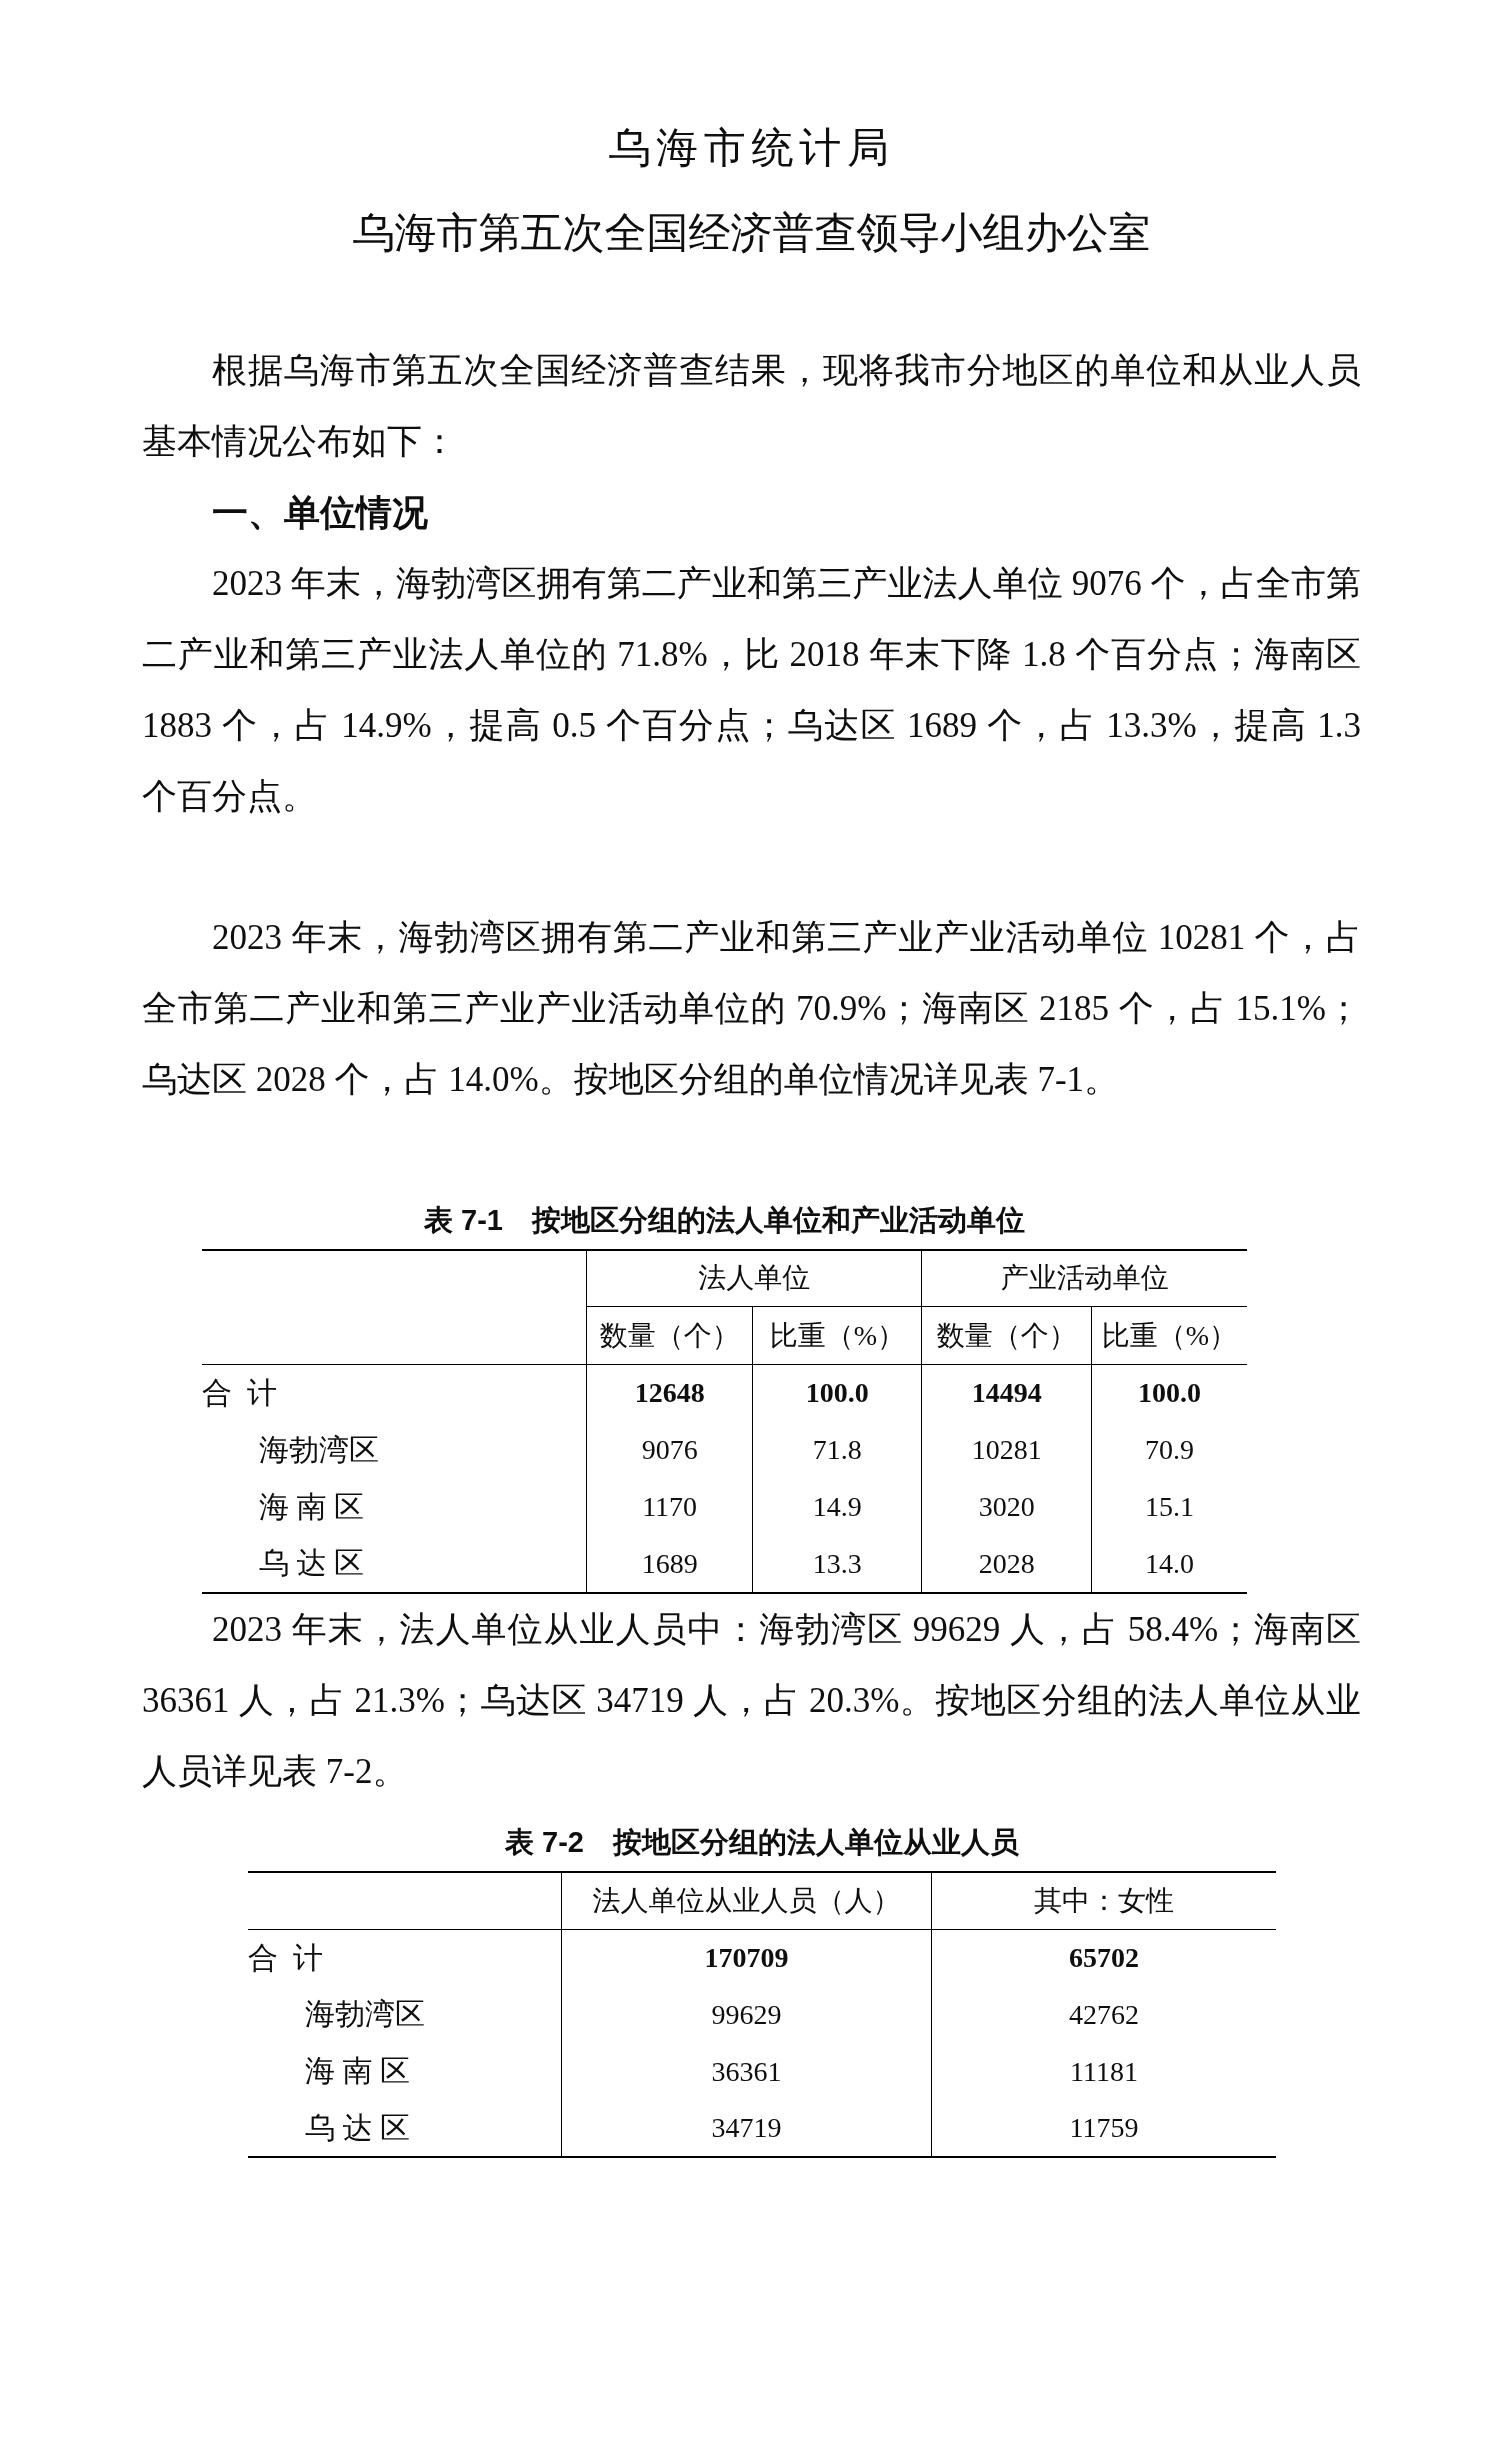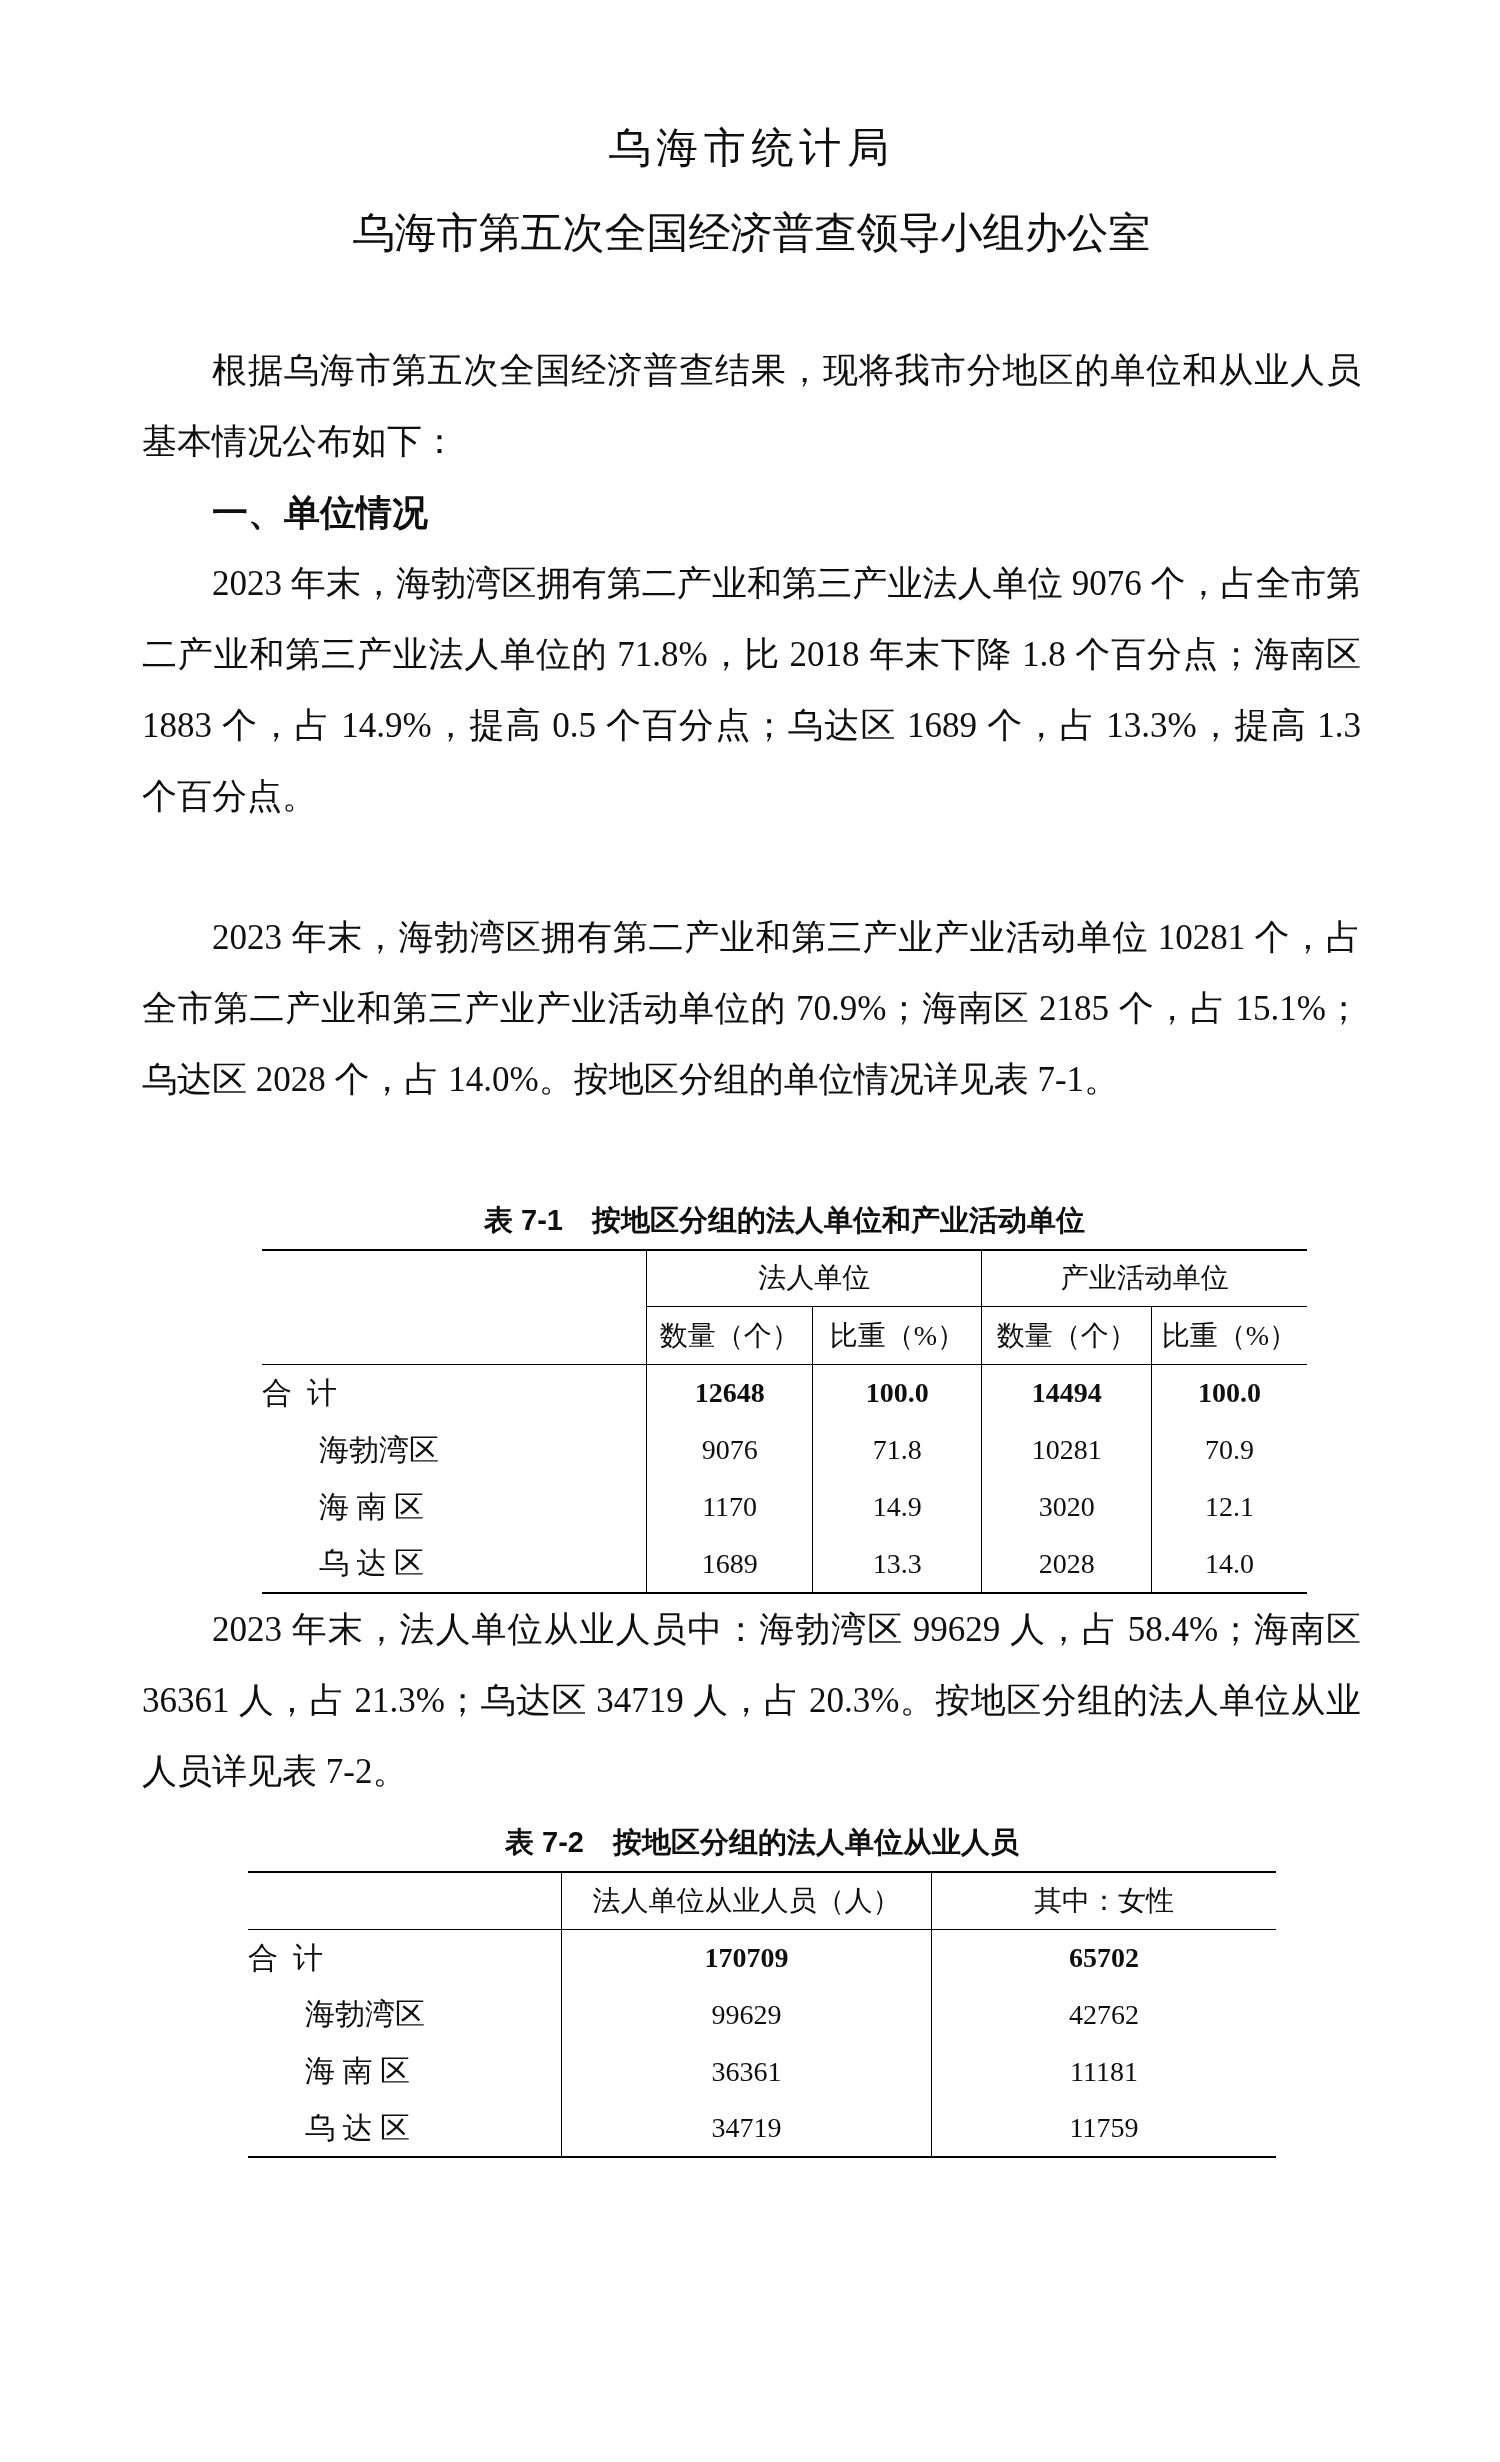--- a/index.html
+++ b/index.html
@@ -24,21 +24,21 @@
   .p-units-2{height:284px;}
   .p-staff-1{height:213px;}
 
   .section-heading{
     font-family:"Liberation Sans", sans-serif;font-weight:700;
     font-size:36px;line-height:71px;padding-left:70px;
   }
   .section-heading.second{margin-top:11.3px;}
 
   
-  .tblblock1{margin-left:120px;width:1045px;}
+  .tblblock1{margin-left:60px;width:1045px;}
   .tblblock2{margin-left:106px;width:1028px;}
   .tbl-title{
     margin-top:5.7px;height:57px;line-height:57px;text-align:center;
     font-family:"Liberation Sans", sans-serif;font-weight:700;font-size:29px;
   }
   .tbl-title.t2{margin-top:7.6px;}
   table.t{
     width:100%;table-layout:fixed;border-collapse:collapse;
     border-top:2.8px solid #000;border-bottom:2.8px solid #000;
   }
@@ -108,21 +108,21 @@
             <td class="num vline">9076</td>
             <td class="num vline">71.8</td>
             <td class="num vline">10281</td>
             <td class="num vline">70.9</td>
           </tr>
           <tr>
             <td class="lbl indent">海 南 区</td>
             <td class="num vline">1170</td>
             <td class="num vline">14.9</td>
             <td class="num vline">3020</td>
-            <td class="num vline">12.1</td>
+            <td class="num vline">15.1</td>
           </tr>
           <tr>
             <td class="lbl indent">乌 达 区</td>
             <td class="num vline">1689</td>
             <td class="num vline">13.3</td>
             <td class="num vline">2028</td>
             <td class="num vline">14.0</td>
           </tr>
         </tbody>
       </table>

